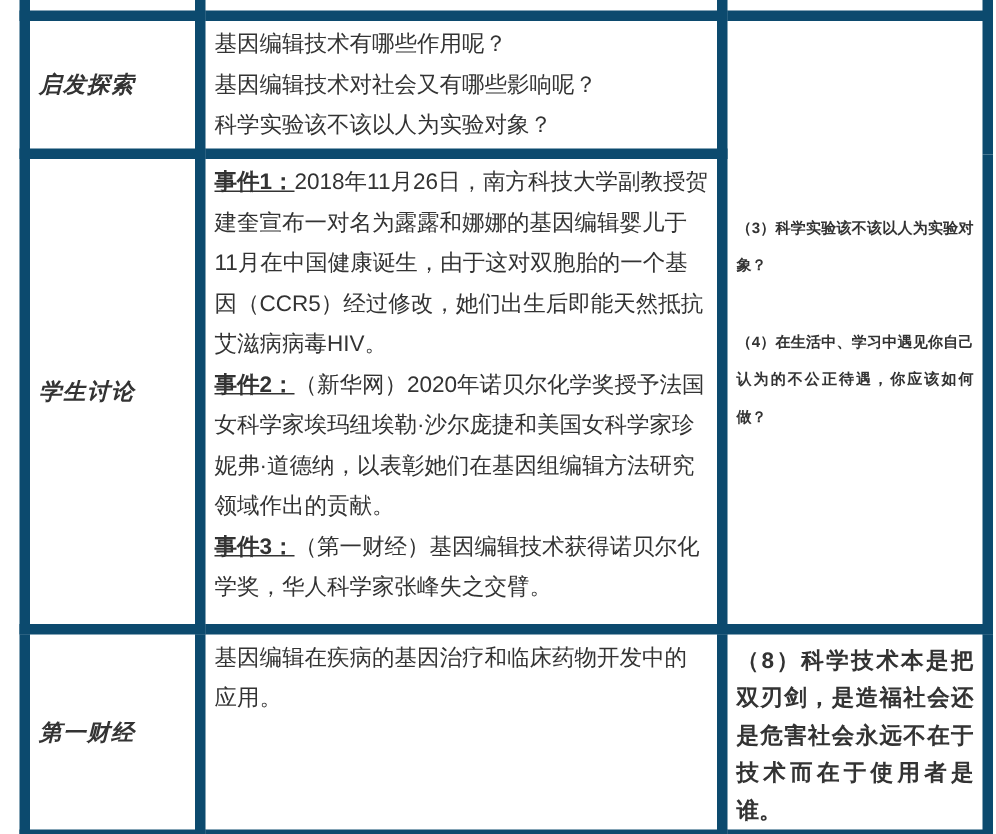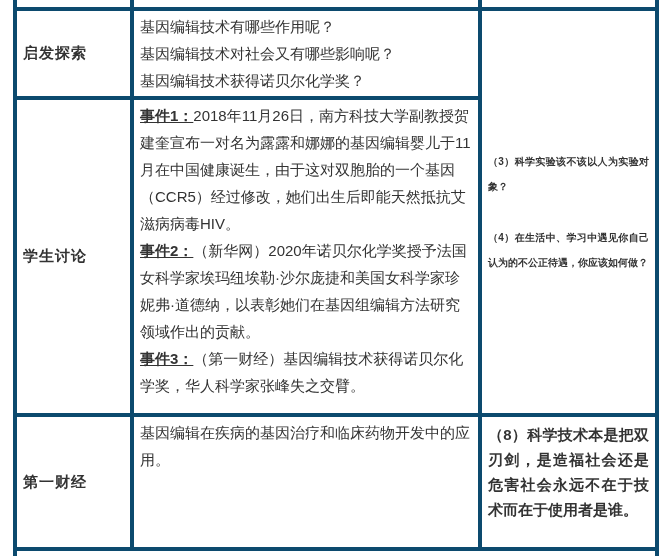--- a/index.html
+++ b/index.html
@@ -21,36 +21,37 @@
   table.tbl {
     border-collapse: collapse;
     table-layout: fixed;
     margin-left: 13px;
     width: 642px;
   }
   col.c1 { width: 117px; }
   col.c2 { width: 348px; }
   col.c3 { width: 177px; }
   td {
-    border: 4px solid #0c4a6e;
+    border: 7px solid #0c4a6e;
     vertical-align: top;
     overflow: hidden;
     background: #ffffff;
   }
   tr.sliver-top td { border-top: none; height: 7px; padding: 0; }
   tr.sliver-bottom td { border-bottom: none; height: 9px; padding: 0; }
   tr.row-1 { height: 84px; }
   tr.row-2 { height: 317px; }
   tr.row-3 { height: 134px; }
   td.label-cell {
     vertical-align: middle;
     font-weight: bold;
     font-size: 15px;
     padding: 0 4px 0 6px;
     letter-spacing: 1px;
+    font-style: italic;
   }
   td.content-cell {
     font-size: 15px;
     line-height: 27px;
     padding: 2px 6px 2px 6px;
   }
   td.content-cell p { margin: 0; }
   .event-lead { font-weight: bold; text-decoration: underline; }
   td.notes-cell {
     vertical-align: middle;
@@ -90,21 +91,21 @@
       <td></td>
       <td></td>
       <td></td>
     </tr>
 
     <tr class="row-1">
       <td class="label-cell">启发探索</td>
       <td class="content-cell">
         <p>基因编辑技术有哪些作用呢？</p>
         <p>基因编辑技术对社会又有哪些影响呢？</p>
-        <p>基因编辑技术获得诺贝尔化学奖？</p>
+        <p>科学实验该不该以人为实验对象？</p>
       </td>
       <td class="notes-cell" rowspan="2">
         <p>（3）科学实验该不该以人为实验对象？</p>
         <p>（4）在生活中、学习中遇见你自己认为的不公正待遇，你应该如何做？</p>
       </td>
     </tr>
 
     <tr class="row-2">
       <td class="label-cell">学生讨论</td>
       <td class="content-cell">

